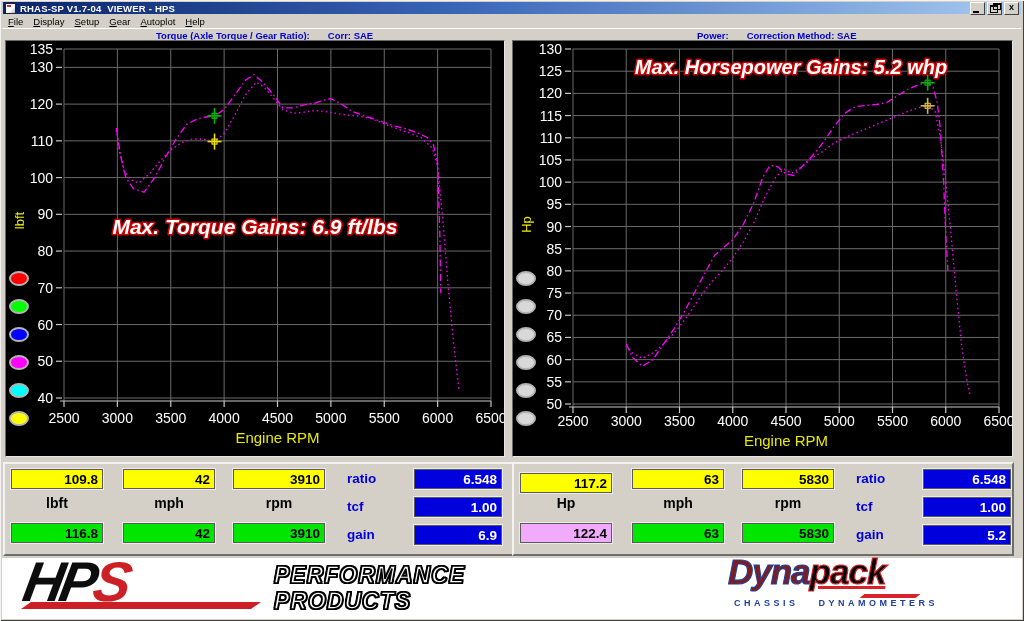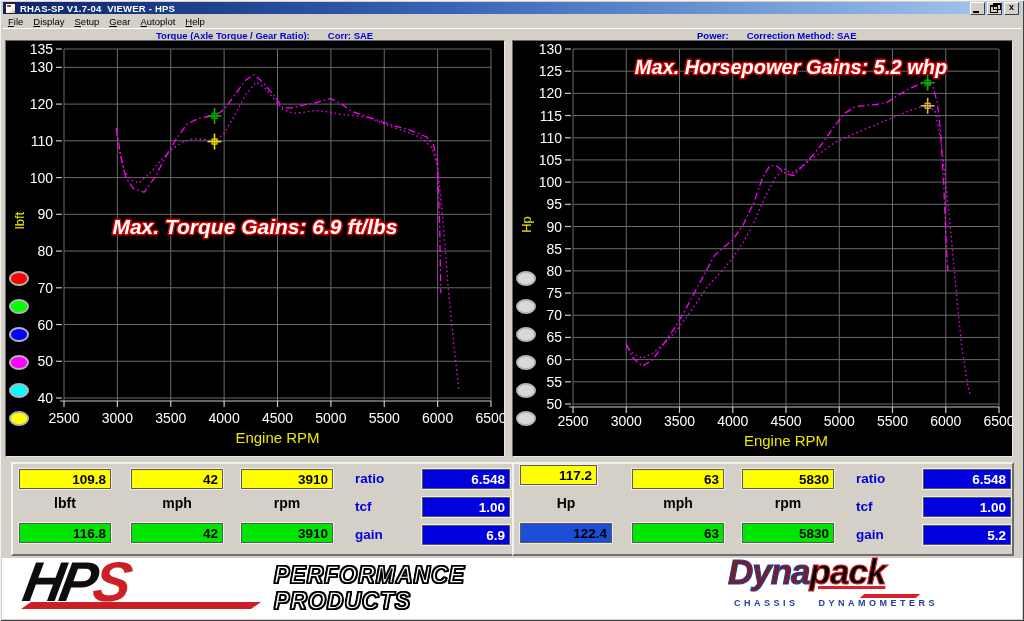--- a/index.html
+++ b/index.html
@@ -44,21 +44,21 @@
   .chart-panel svg{position:absolute;inset:0;width:100%;height:100%;}
   .ylab{position:absolute;left:-2px;width:30px;text-align:center;color:#e8e800;font-size:13px;
     transform:rotate(-90deg);z-index:3;}
   #chart0 .ylab{top:172px;} #chart1 .ylab{top:176px;}
   .cbtn{position:absolute;left:3px;width:20px;height:15px;border-radius:50%;
     border:2px solid #b4b4b4;box-sizing:border-box;z-index:3;cursor:default;}
 
   
   .readout{position:absolute;top:462px;height:94px;background:#d4d0c8;box-sizing:border-box;
     border:2px solid;border-color:#f2f2f2 #6e6e6e #6e6e6e #f2f2f2;}
-  #ro0{left:11px;width:520px;} #ro1{left:512px;width:502px;}
+  #ro0{left:3px;width:520px;} #ro1{left:512px;width:502px;}
   .fld{position:absolute;height:22px;box-sizing:border-box;border:1px solid #ececec;}
   .fld .in{width:100%;height:100%;box-sizing:border-box;border:1px solid #5a5a5a;
     display:flex;align-items:center;justify-content:flex-end;
     padding-right:4px;font-size:13.5px;font-weight:bold;color:#000;}
   .unit{position:absolute;top:31px;width:94px;text-align:center;font-size:14px;font-weight:bold;color:#000;}
   .slab{position:absolute;left:342px;font-size:13.5px;font-weight:bold;}
 
   
   .bottom{position:absolute;left:2px;top:558px;width:1020px;height:61px;background:#fff;}
   .hps{position:absolute;left:22px;top:-6px;font-style:italic;font-weight:900;}
@@ -347,34 +347,34 @@
         <div class="in" style="background: rgb(0, 0, 221); color: rgb(255, 255, 255);">6.548</div>
       </div>
       <div class="fld" style="left: 408px; top: 32px; width: 90px;">
         <div class="in" style="background: rgb(0, 0, 221); color: rgb(255, 255, 255);">1.00</div>
       </div>
       <div class="fld" style="left: 408px; top: 60px; width: 90px;">
         <div class="in" style="background: rgb(0, 0, 221); color: rgb(255, 255, 255);">6.9</div>
       </div>
     </div>
   <div class="readout" id="ro1">
-      <div class="fld" style="left: 5px; top: 0; width: 79px;">
+      <div class="fld" style="left: 5px; top: 8px; width: 94px;">
         <div class="in" style="background: rgb(255, 255, 0);">117.2</div>
       </div>
       <div class="fld" style="left: 117px; top: 4px; width: 94px;">
         <div class="in" style="background: rgb(255, 255, 0);">63</div>
       </div>
       <div class="fld" style="left: 227px; top: 4px; width: 94px;">
         <div class="in" style="background: rgb(255, 255, 0);">5830</div>
       </div>
       <div class="unit" style="left: 5px;">Hp</div>
       <div class="unit" style="left: 117px;">mph</div>
       <div class="unit" style="left: 227px;">rpm</div>
       <div class="fld" style="left: 5px; top: 58px; width: 94px;">
-        <div class="in" style="background: #1d4ed8;">122.4</div>
+        <div class="in" style="background: #f0abfc;">122.4</div>
       </div>
       <div class="fld" style="left: 117px; top: 58px; width: 94px;">
         <div class="in" style="background: rgb(0, 230, 0);">63</div>
       </div>
       <div class="fld" style="left: 227px; top: 58px; width: 94px;">
         <div class="in" style="background: rgb(0, 230, 0);">5830</div>
       </div>
       <div class="slab" style="top: 7px; color: rgb(0, 0, 216);">ratio</div>
       <div class="slab" style="top: 35px; color: rgb(0, 0, 216);">tcf</div>
       <div class="slab" style="top: 63px; color: rgb(0, 0, 216);">gain</div>

